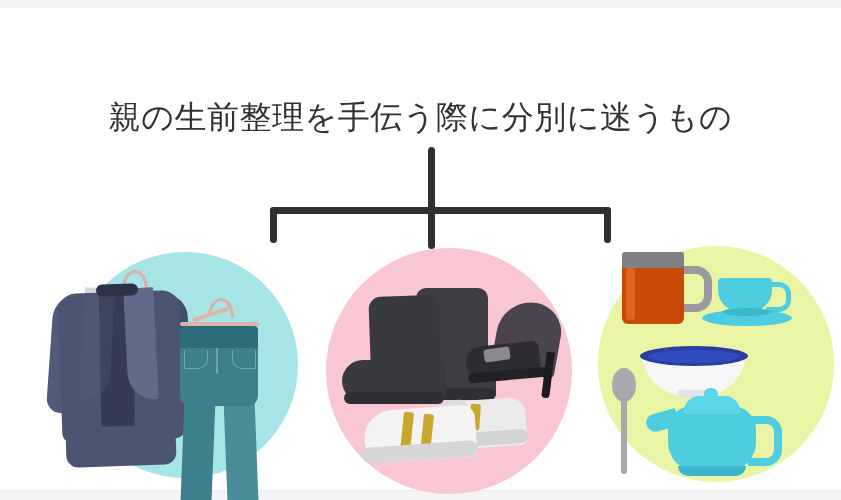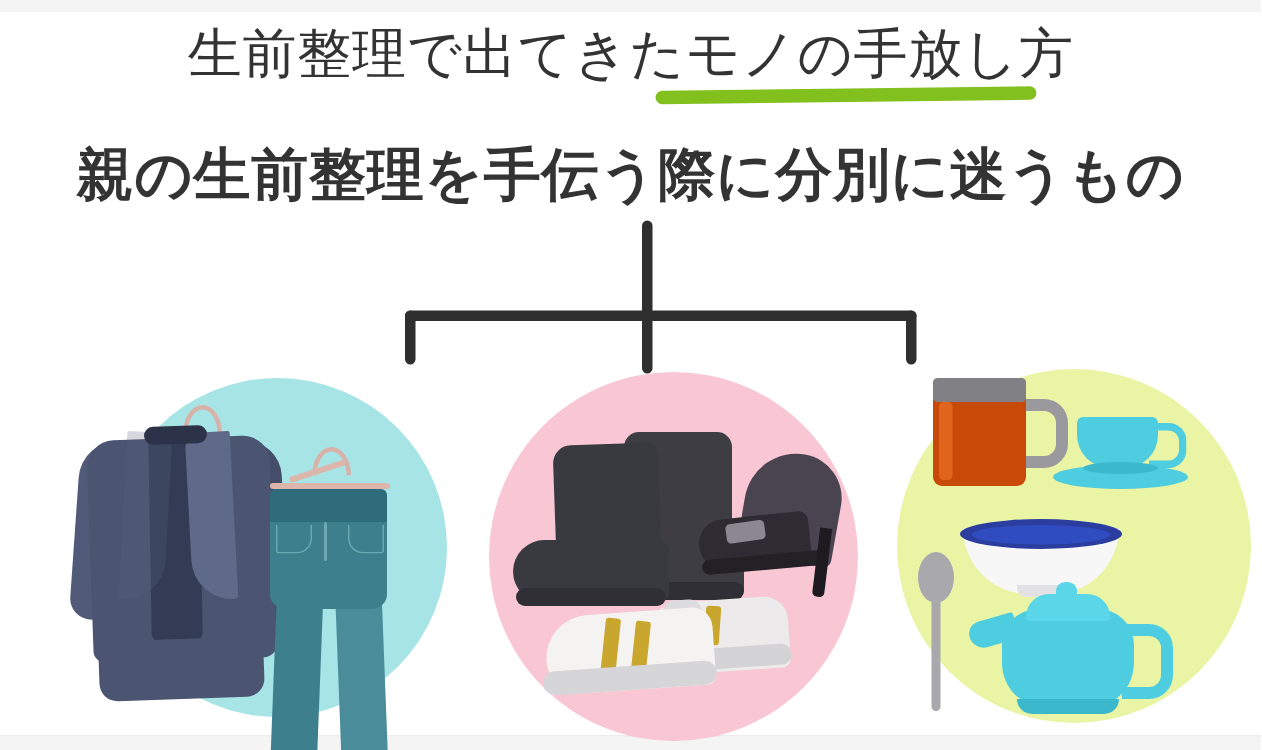--- a/index.html
+++ b/index.html
@@ -57,25 +57,25 @@
   }
   .subtitle-wrap {
     position: absolute;
     top: 98px;
     left: 0;
     width: 841px;
     text-align: center;
   }
   .subtitle {
     display: inline-block;
-    font-size: 38px;
+    font-size: 32px;
     line-height: 38px;
     letter-spacing: 0.5px;
     color: #333333;
-    font-weight: 700;
+    font-weight: 400;
     white-space: nowrap;
   }
 
   
   .connector { position: absolute; left: 0; top: 140px; width: 841px; height: 110px; }
   .conn-stem {
     position: absolute; left: 428px; top: 7px; width: 7px; height: 102px;
     background: #2f2f2f; border-radius: 4px;
   }
   .conn-bar {
@@ -343,26 +343,20 @@
   }
 </style>
 </head>
 <body>
 
 <div id="slide">
 
   <div class="edge-band top"></div>
   <div class="edge-band bottom"></div>
 
-  <div class="title-wrap">
-    <div class="title">
-      <span>生前整理で出てきたモノの手放し方</span>
-      <span class="title-underline"></span>
-    </div>
-  </div>
 
   <div class="subtitle-wrap">
     <div class="subtitle">親の生前整理を手伝う際に分別に迷うもの</div>
   </div>
 
   <div class="connector">
     <div class="conn-stem"></div>
     <div class="conn-bar"></div>
     <div class="conn-drop left"></div>
     <div class="conn-drop right"></div>

